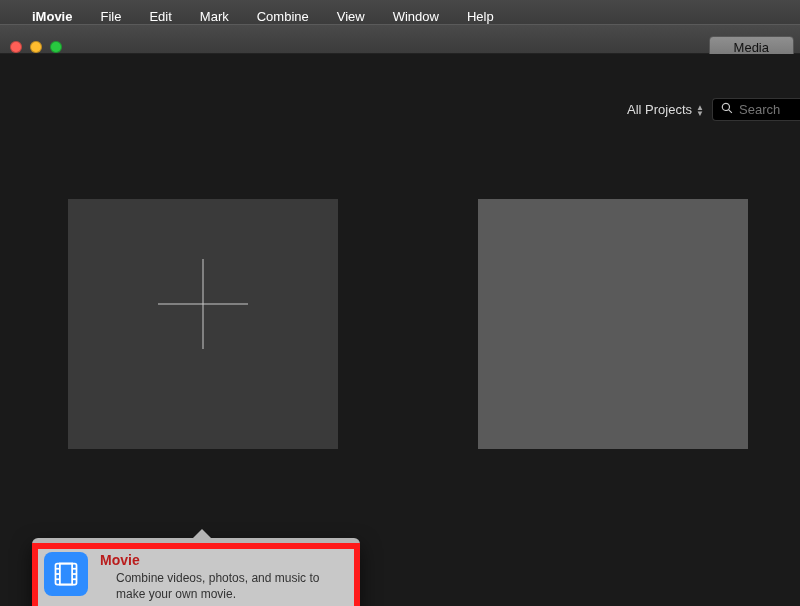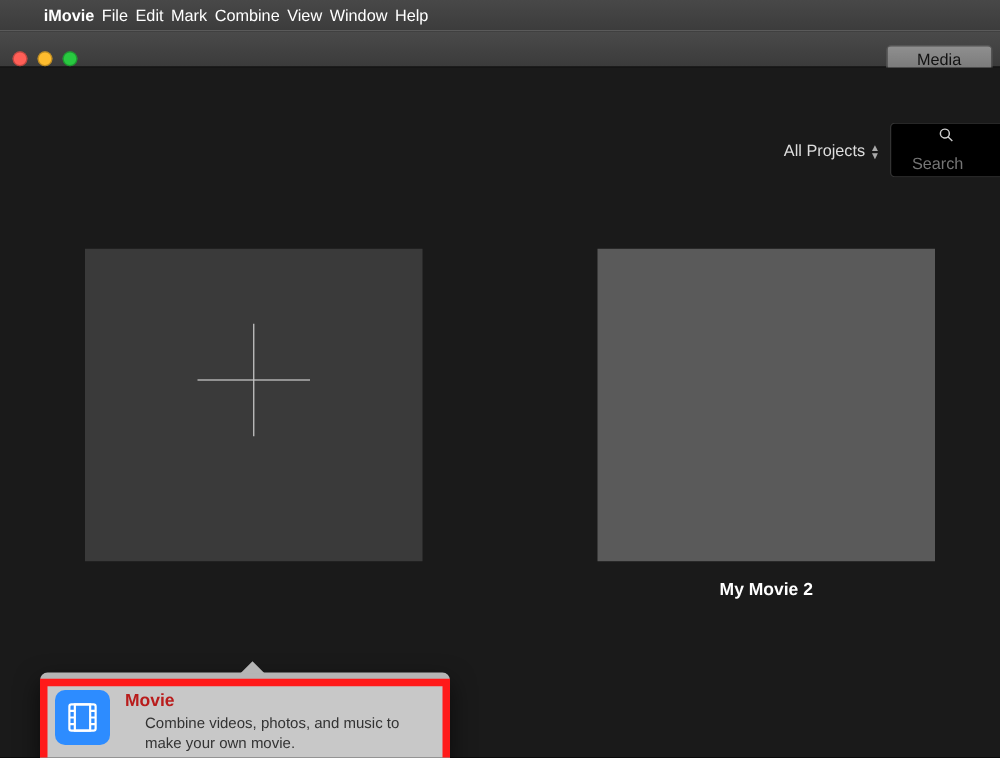--- a/index.html
+++ b/index.html
@@ -1,32 +1,32 @@
 <!DOCTYPE html>
 <html><head>
   <meta charset="utf-8">
   <style>
     * { margin: 0; padding: 0; box-sizing: border-box; font-family: -apple-system, "Helvetica Neue", Arial, sans-serif; -webkit-font-smoothing: antialiased; }
     html, body { width: 800px; height: 606px; overflow: hidden; background: #000; }
-    .menubar { height: 24px; background: linear-gradient(#484848,#3c3c3c); display: flex; align-items: center; padding: 0 29px; gap: 6px; color: #fff; font-size: 13px; font-weight: 500; }
+    .menubar { height: 24px; background: linear-gradient(#484848,#3c3c3c); display: flex; align-items: flex-end; padding: 0 4px; gap: 28px; color: #fff; font-size: 13px; font-weight: 500; }
     .menubar .apple { font-size: 15px; line-height: 1; }
     .menubar .appname { font-weight: 700; }
     .menubar .item { cursor: default; }
     .titlebar { height: 30px; background: linear-gradient(#4a4a4a,#3b3b3b); border-top: 1px solid #5a5a5a; border-bottom: 1px solid #222; display: flex; align-items: center; justify-content: space-between; padding: 16px 6px 0 10px; }
     .traffic { display: flex; gap: 8px; }
     .dot { width: 12px; height: 12px; border-radius: 50%; box-shadow: inset 0 0 0 1px rgba(0,0,0,.25); }
     .dot.red { background: #ff5f57; }
     .dot.yellow { background: #febc2e; }
     .dot.green { background: #28c840; }
     .media-btn { background: linear-gradient(#8f8f8f,#777); color: #111; font-size: 13px; padding: 3px 24px; border-radius: 4px; border: 1px solid #555; cursor: default; }
     .content { position: relative; background: #1a1a1a; height: calc(606px - 24px - 30px); }
     .toolbar { position: absolute; top: 44px; right: 0; display: flex; align-items: center; gap: 8px; color: #ddd; font-size: 13px; }
     .projects-btn { display: flex; align-items: flex-end; gap: 4px; cursor: default; }
     .sort-arrows { display: inline-flex; flex-direction: column; line-height: 6px; font-size: 8px; color: #aaa; }
-    .search { display: flex; align-items: center; background: #000; border: 1px solid #333; border-right: none; border-radius: 4px 0 0 4px; padding: 3px 8px; gap: 6px; color: #888; width: 88px; flex-direction: column; }
+    .search { display: flex; align-items: center; background: #000; border: 1px solid #333; border-right: none; border-radius: 4px 0 0 4px; padding: 3px 8px; gap: 6px; color: #888; width: 88px; }
     .search svg { width: 12px; height: 12px; fill: #ccc; }
     .search input { background: transparent; border: none; outline: none; color: #ccc; font-size: 13px; width: 54px; }
 
     .tiles { position: absolute; top: 145px; left: 0; right: 0; display: flex; gap: 140px; padding-left: 68px; }
     .new-tile { width: 270px; height: 250px; background: #3a3a3a; display: flex; flex-direction: column; align-items: center; justify-content: center; position: relative; cursor: default; }
     .plus { width: 90px; height: 90px; position: relative; margin-top: -40px; }
     .plus::before, .plus::after { content: ""; position: absolute; background: #c8c8c8; }
     .plus::before { left: 50%; top: 0; width: 1px; height: 100%; transform: translateX(-50%); }
     .plus::after { top: 50%; left: 0; height: 1px; width: 100%; transform: translateY(-50%); }
     .proj-tile { width: 270px; height: 250px; background: #5a5a5a; cursor: default; }
@@ -112,17 +112,16 @@
             <div class="pop-title">Movie</div>
             <div class="pop-desc">Combine videos, photos, and music to make your own movie.</div>
           </div>
         </div>
 
       </div>
     </div>
 
     <div>
       <div class="proj-tile"></div>
-      <div class="proj-label">My Movie 2</div>
     </div>
   </div>
 
 </div>
 
 </body></html>

